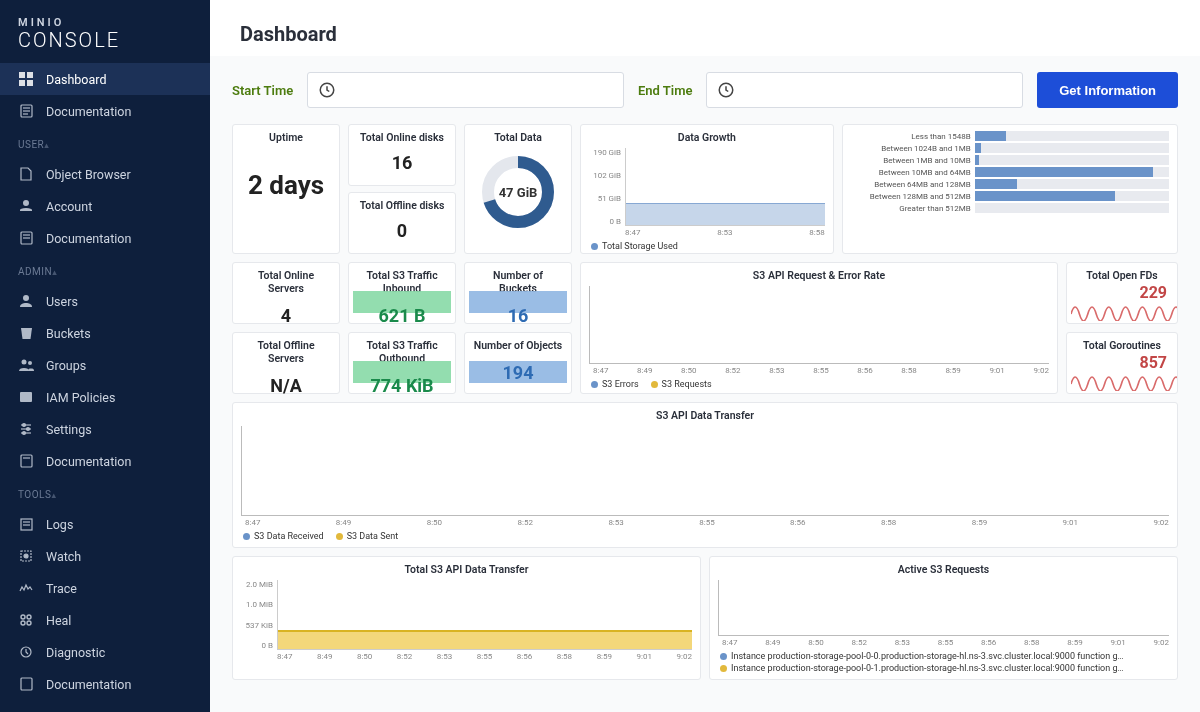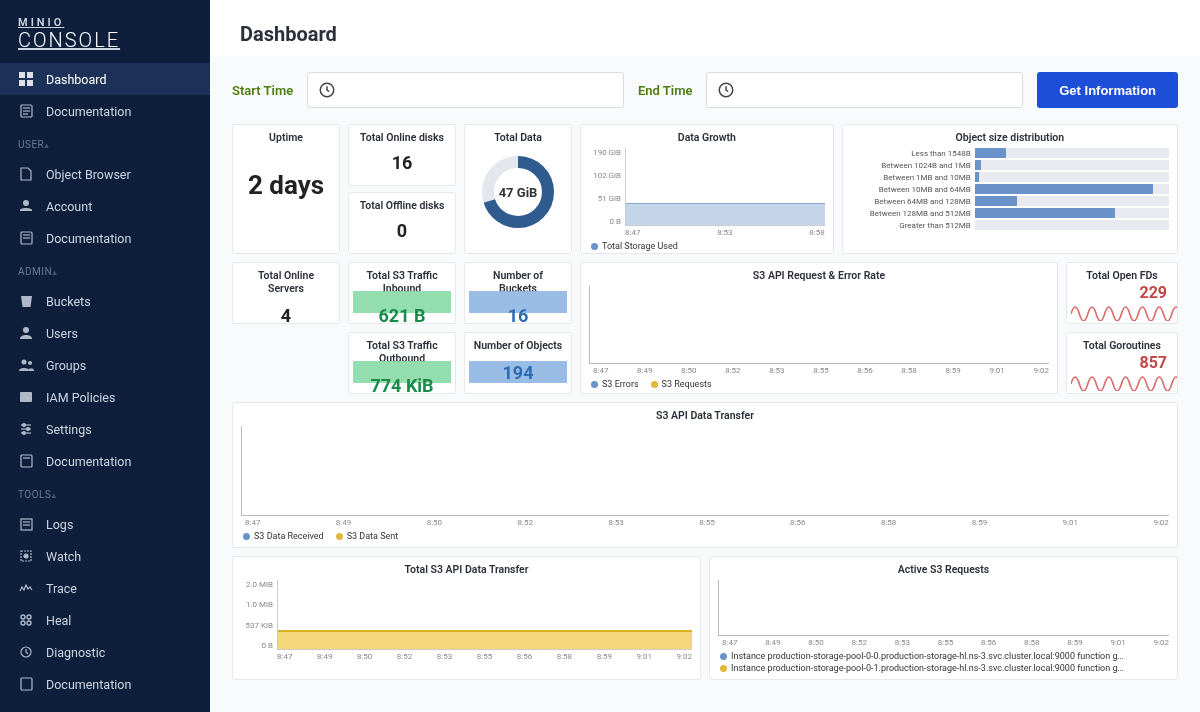--- a/index.html
+++ b/index.html
@@ -1,21 +1,21 @@
 <!DOCTYPE html>
 <html><head>
 <meta charset="utf-8">
 <style>
 * { box-sizing: border-box; margin: 0; padding: 0; }
 body { font-family: -apple-system, BlinkMacSystemFont, "Segoe UI", Roboto, sans-serif; background: #f5f6f8; color: #333; font-size: 12px; overflow: hidden; }
 .app { display: flex; width: 1200px; height: 712px; }
 
 
 .sidebar { width: 210px; background: #0e1f3c; color: #cdd4e0; display: flex; flex-direction: column; overflow-y: auto; flex-shrink: 0; }
-.logo { padding: 16px 18px 10px; text-decoration: underline; }
+.logo { padding: 16px 18px 10px; }
 .logo-text { color: #fff; font-weight: 300; font-size: 20px; letter-spacing: 2px; line-height: 1.1; }
 .logo-min { font-size: 11px; letter-spacing: 3px; font-weight: 600; }
 .nav-group { padding: 2px 0; }
 .nav-section-title { font-size: 10px; color: #6b7a94; letter-spacing: 0.5px; padding: 10px 18px 6px; display: flex; align-items: center; }
 .nav-item { display: flex; align-items: center; gap: 12px; padding: 8px 18px; font-size: 12.5px; color: #cdd4e0; cursor: pointer; }
 .nav-item.active { background: #1c3157; color: #fff; }
 .nav-icon { width: 16px; height: 16px; display: inline-flex; align-items: center; justify-content: center; opacity: 0.85; }
 .chev { font-size: 9px; opacity: 0.6; }
 
 
@@ -170,34 +170,34 @@
         </div>
     </div>
 
     <div class="nav-section-title">
       <span>ADMIN</span>
       <span class="chev">▴</span>
     </div>
     <div class="nav-group">
       <div class="nav-item">
           <span class="nav-icon">
-            <svg width="13" height="14" viewBox="0 0 13 14" fill="currentColor">
-              <path d="M1 2h11l-1.5 11h-8z"></path>
-            </svg>
-          </span>
-          <span>Buckets</span>
-        </div>
-      <div class="nav-item">
-          <span class="nav-icon">
             <svg width="14" height="14" viewBox="0 0 14 14" fill="currentColor">
               <circle cx="7" cy="4" r="3"></circle>
               <path d="M1 13c0-3 3-4 6-4s6 1 6 4z"></path>
             </svg>
           </span>
           <span>Users</span>
+        </div>
+      <div class="nav-item">
+          <span class="nav-icon">
+            <svg width="13" height="14" viewBox="0 0 13 14" fill="currentColor">
+              <path d="M1 2h11l-1.5 11h-8z"></path>
+            </svg>
+          </span>
+          <span>Buckets</span>
         </div>
       <div class="nav-item">
           <span class="nav-icon">
             <svg width="15" height="14" viewBox="0 0 15 14" fill="currentColor">
               <circle cx="5" cy="4" r="2.5"></circle>
               <circle cx="11" cy="5" r="2"></circle>
               <path d="M0 13c0-2 2-3 5-3s5 1 5 3z"></path>
               <path d="M9 13c0-2 1-2.5 3-2.5s3 .5 3 2.5z"></path>
             </svg>
           </span>
@@ -366,21 +366,20 @@
             <span>8:58</span>
           </div>
           <div class="legend">
               <span class="legend-item">
                 <span class="dot" style="background:#6a93c9"></span>
                 <span>Total Storage Used</span>
               </span>
             </div>
         </div>
         <div class="card c-objsize">
-          <div class="card-title">Object size distribution</div>
           <div id="hbars">
               <div class="hbar-row">
                 <div class="hbar-label">Less than 1548B</div>
                 <div class="hbar-track">
                   <div class="hbar-fill" style="width:16%"></div>
                 </div>
               </div>
               <div class="hbar-row">
                 <div class="hbar-label">Between 1024B and 1MB</div>
                 <div class="hbar-track">
@@ -419,20 +418,24 @@
               </div>
             </div>
         </div>
       </div>
 
       <div class="row">
         <div class="row2-stats">
           <div class="card stat-small">
               <div class="card-title">Total Online Servers</div>
               <div class="stat">4</div>
+            </div>
+          <div class="card stat-small">
+              <div class="card-title">Total Offline Servers</div>
+              <div class="stat">N/A</div>
             </div>
         </div>
         <div class="row2-stats">
           <div class="card stat-small stat-hi green">
               <div class="card-title">Total S3 Traffic Inbound</div>
               <div class="hi-green"></div>
               <div class="stat">621 B</div>
             </div>
           <div class="card stat-small stat-hi green">
               <div class="card-title">Total S3 Traffic Outbound</div>

